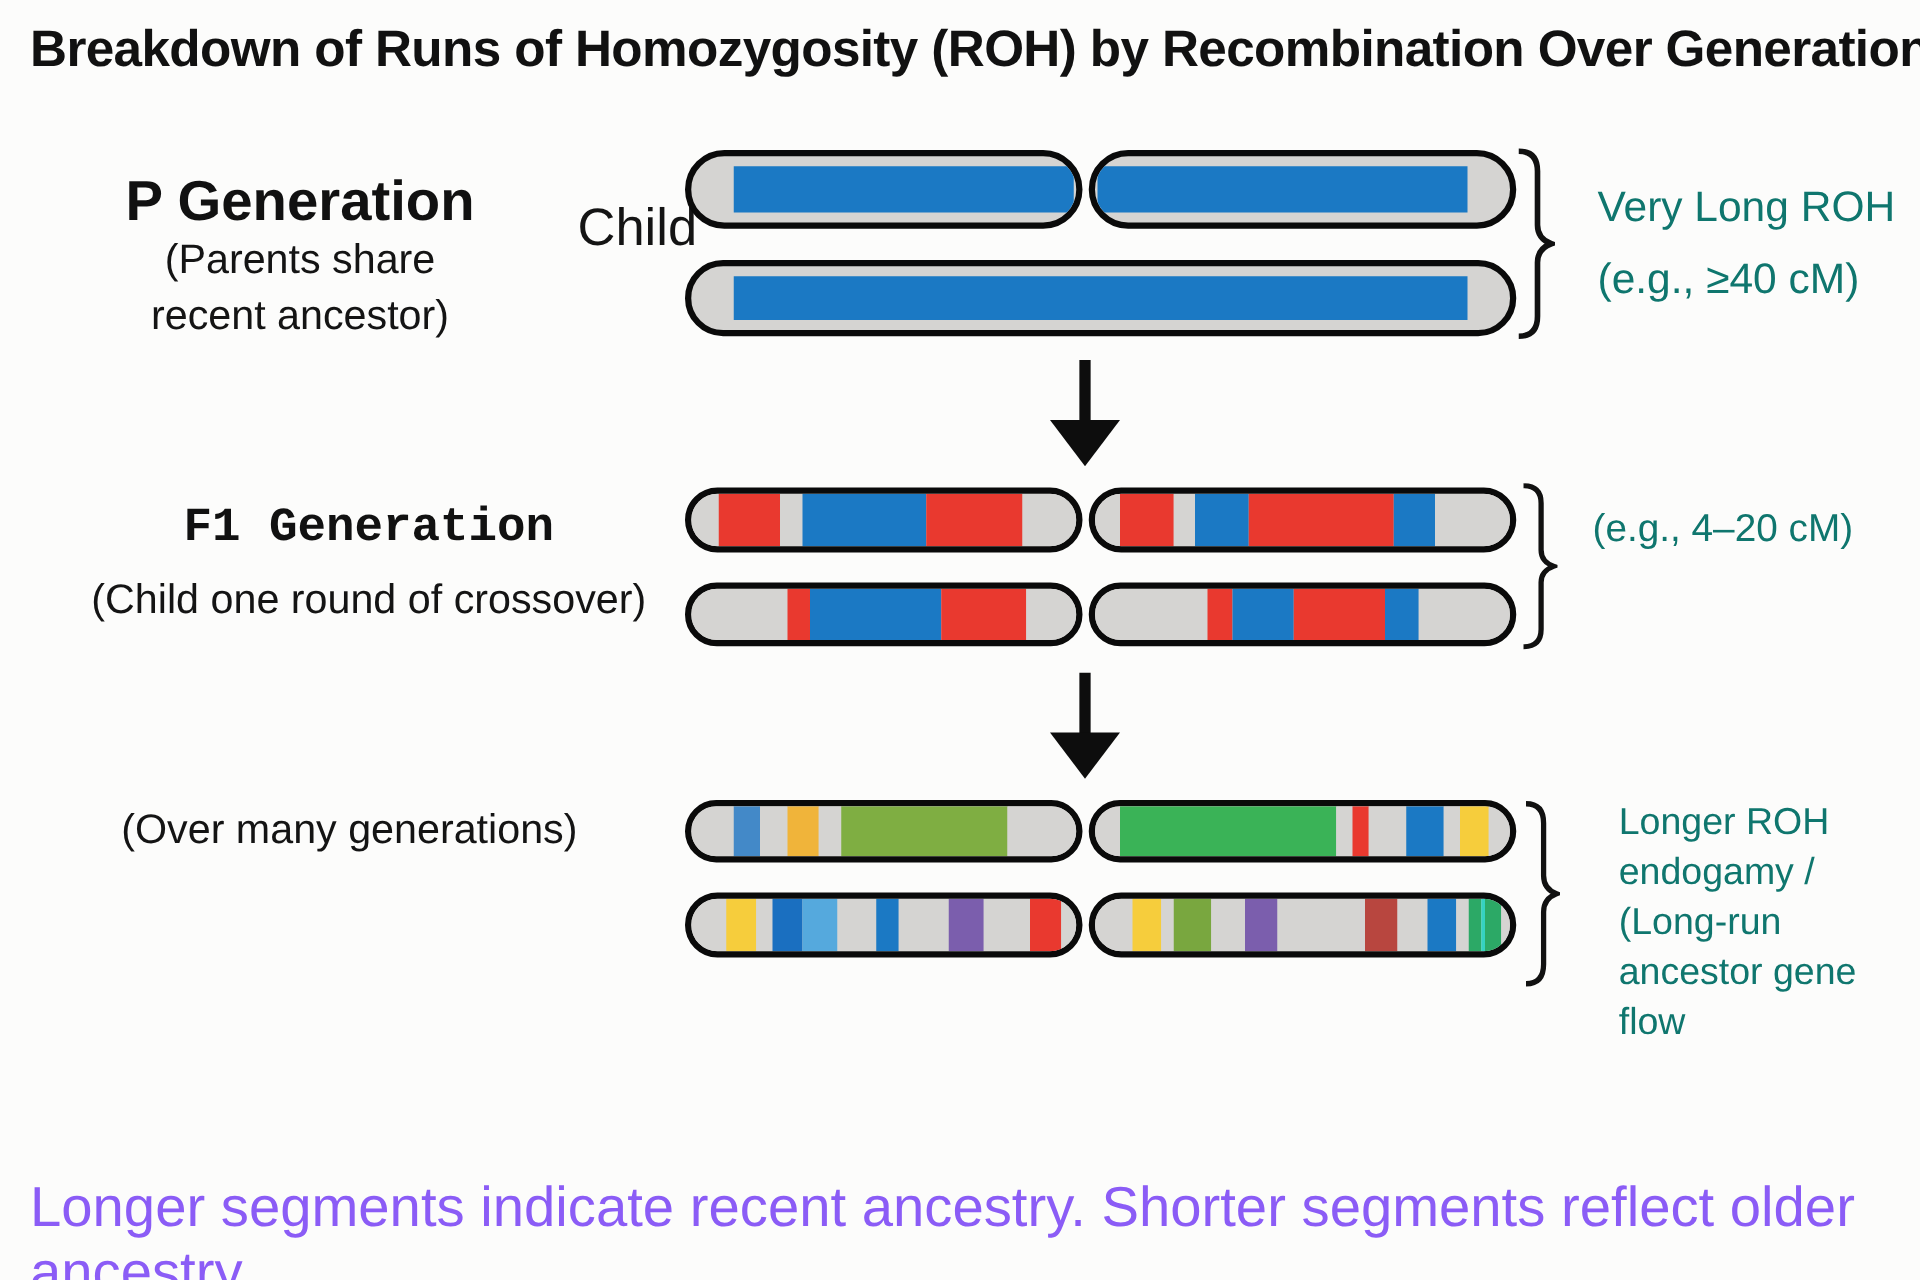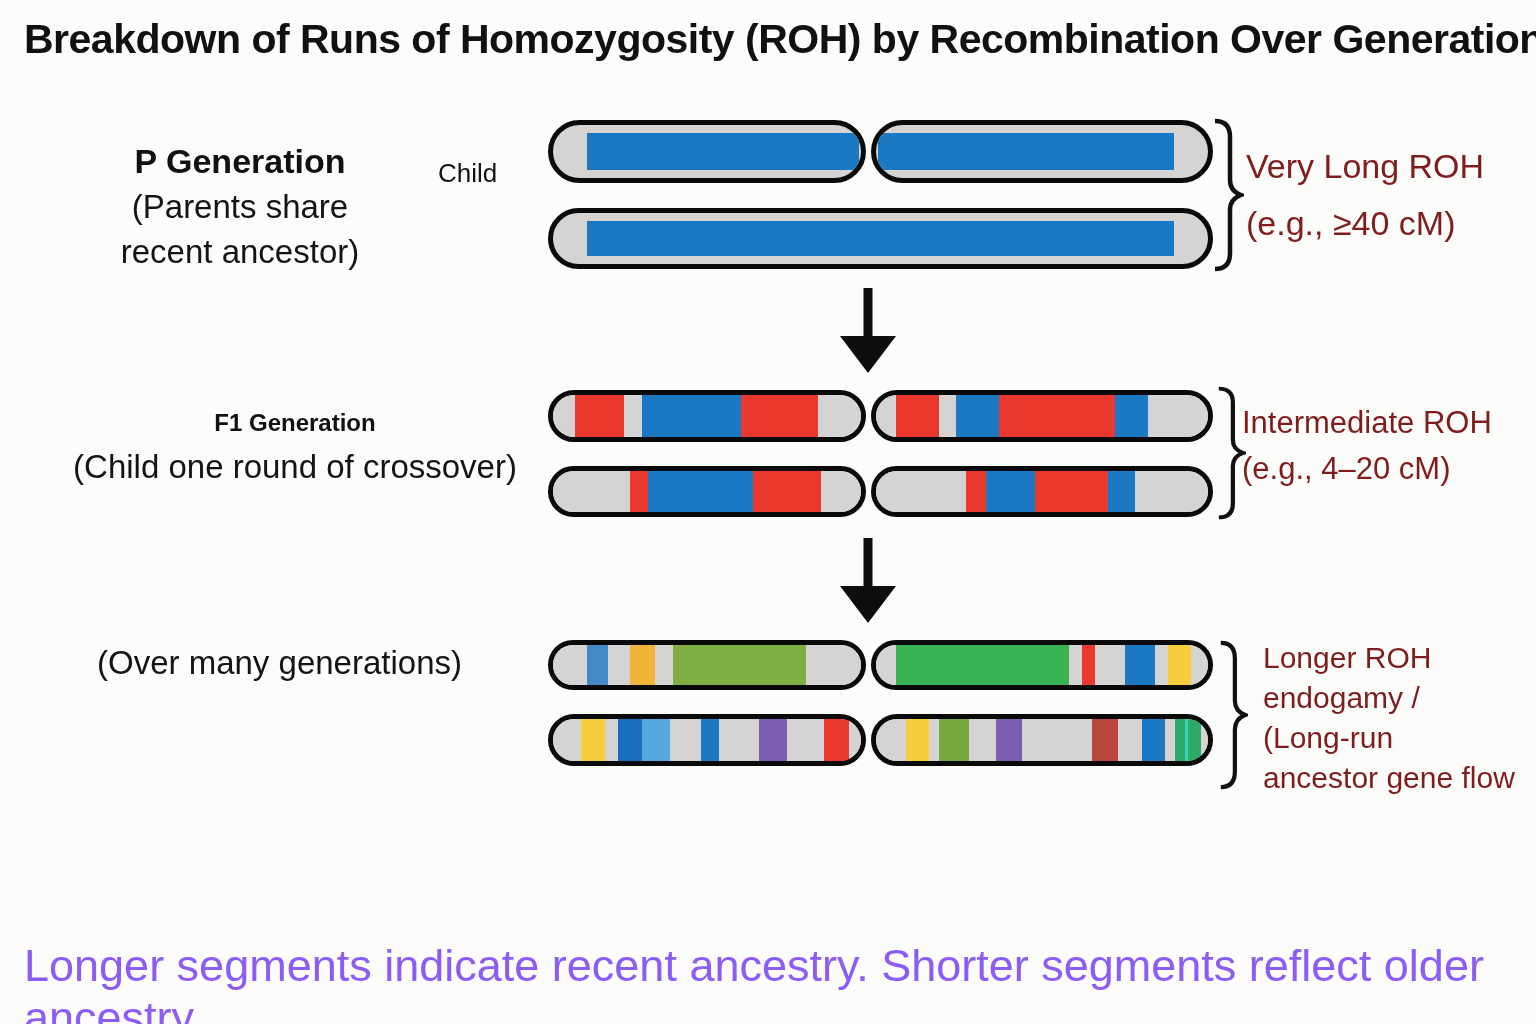--- a/index.html
+++ b/index.html
@@ -9,30 +9,30 @@
     font-family:"Liberation Sans","DejaVu Sans",sans-serif;
   }
   #title{
     position:absolute;left:24px;top:16px;width:1512px;
     font-size:41px;font-weight:bold;white-space:nowrap;overflow:hidden;
     letter-spacing:-0.5px;color:#111;
   }
   .label-block{position:absolute;text-align:center;}
   .label-block .heading{font-weight:bold;color:#111;}
   #p-label{left:60px;top:138px;width:360px;}
-  #p-label .heading{font-size:34px;line-height:46px;}
+  #p-label .heading{font-size:45px;line-height:46px;}
   #p-label .subline{font-size:33px;line-height:45px;}
   #f1-label{left:40px;top:400px;width:510px;}
-  #f1-label .heading{font-size:24px;line-height:46px;}
+  #f1-label .heading{font-size:38px;line-height:46px;margin-bottom:12px;font-family:Liberation Mono, monospace;}
   #f1-label .subline{font-size:33px;line-height:42px;}
   #f2-label{left:22px;top:642px;width:515px;}
   #f2-label .heading{font-size:39px;line-height:46px;margin-bottom:12px;}
   #f2-label .subline{font-size:33px;line-height:42px;}
-  #child-label{position:absolute;left:438px;top:158px;font-size:26px;}
-  .annotation{position:absolute;color:#7f1d1d;}
+  #child-label{position:absolute;left:462px;top:158px;font-size:42px;}
+  .annotation{position:absolute;color:#0f766e;margin-left:32px;}
   #p-annotation{left:1246px;top:138px;font-size:34px;line-height:57px;}
   #f1-annotation{left:1242px;top:400px;font-size:31px;line-height:46px;}
   #f2-annotation{left:1263px;top:638px;font-size:30px;line-height:40px;}
   #caption{position:absolute;left:24px;top:940px;font-size:45px;color:#8b5cf6;}
   .lobe{
     position:absolute;box-sizing:border-box;border:5px solid #0a0a0a;
     background:#d5d4d2;overflow:hidden;display:flex;align-items:stretch;
   }
   .lobe span{height:100%;display:block;}
   .inset-fill{flex:1;}
@@ -174,21 +174,20 @@
   </svg>
   <svg class="brace" style="left:1218px;top:640px;" width="30" height="150" viewBox="0 0 32 154" preserveAspectRatio="none">
     <path d="M3,3 Q18,3 18,19 L18,62 Q18,73 29,77 Q18,81 18,92 L18,135 Q18,151 3,151" stroke="#111" stroke-width="4.5" fill="none"></path>
   </svg>
 
   <div class="annotation" id="p-annotation">
     <div>Very Long ROH</div>
     <div>(e.g., ≥40 cM)</div>
   </div>
   <div class="annotation" id="f1-annotation">
-    <div>Intermediate ROH</div>
     <div>(e.g., 4–20 cM)</div>
   </div>
   <div class="annotation" id="f2-annotation">
     <div>Longer ROH</div>
     <div>endogamy /</div>
     <div>(Long-run</div>
     <div>ancestor gene flow</div>
   </div>
 
   <div id="caption">Longer segments indicate recent ancestry. Shorter segments reflect older ancestry.</div>

